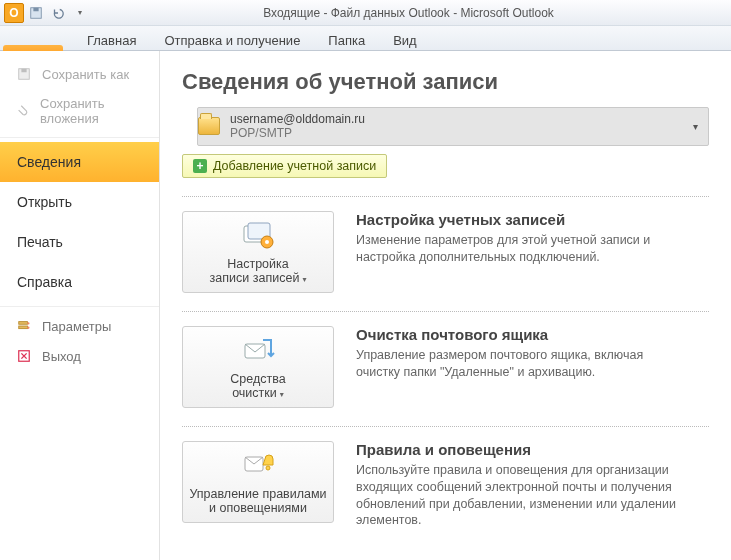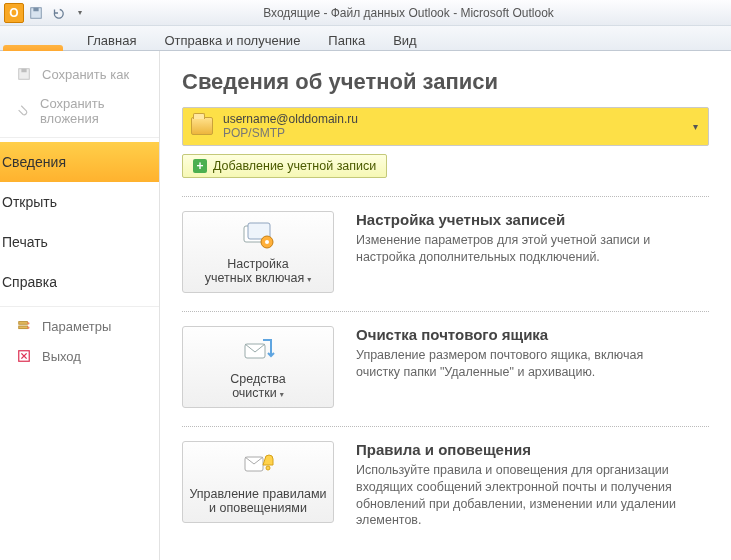--- a/index.html
+++ b/index.html
@@ -14,28 +14,28 @@
   .ribbon-tabs { height: 25px; background: linear-gradient(#f6f8fb, #e8edf3); display: flex; align-items: stretch; border-bottom: 1px solid #c1c9d3; padding-left: 3px; }
   .tab { padding: 4px 14px 0 14px; font-size: 13px; color: #444; cursor: pointer; display: flex; align-items: center; }
   .tab.file { background: linear-gradient(#ffb443, #ff8c00); color: #fff; border-radius: 3px 3px 0 0; margin-right: 10px; padding: 0 14px; height: 23px; margin-top: 19px; }
 
   .body-area { display: flex; height: calc(100% - 51px); }
   .sidebar { width: 160px; background: #fff; border-right: 1px solid #e2e2e2; padding-top: 8px; }
   .side-item { display: flex; align-items: center; gap: 10px; padding: 7px 16px; font-size: 13px; color: #737373; cursor: pointer; }
   .side-item .icn { width: 16px; height: 16px; display: inline-flex; align-items: center; justify-content: center; }
   .side-item.disabled { color: #aaa; }
   .side-sep { height: 1px; background: #eee; margin: 4px 0; }
-  .side-major { padding: 12px 2px; font-size: 14px; color: #333; cursor: pointer; }
+  .side-major { padding: 12px 17px; font-size: 14px; color: #333; cursor: pointer; }
   .side-major.active { background: linear-gradient(#ffcf4a, #ffb22e); color: #333; font-weight: 400; }
   .side-major.active::after { content: ""; }
 
   .content { flex: 1; padding: 18px 22px 10px 22px; background: #fff; overflow: hidden; }
   h1.page-title { font-weight: 700; font-size: 22px; color: #555; margin-bottom: 12px; }
 
-  .acct-picker { border: 1px solid #c9c9c9; background: #fde047; display: flex; align-items: center; padding: 4px 8px; border-radius: 2px; position: relative; }
+  .acct-picker { border: 1px solid #c9c9c9; background: #e5e5e5; display: flex; align-items: center; padding: 4px 0; border-radius: 2px; position: relative; margin-left: 15px; }
   .acct-picker .folder-icn { width: 22px; height: 18px; background: linear-gradient(#ffe08a,#edb63d); border: 1px solid #caa23a; border-radius: 2px; margin-right: 10px; position: relative; }
   .acct-picker .folder-icn::before { content: ""; position: absolute; top: -5px; left: 1px; width: 10px; height: 5px; background: #ffe7a0; border: 1px solid #caa23a; border-bottom: none; border-radius: 2px 2px 0 0; }
   .acct-meta { display: flex; flex-direction: column; line-height: 1.2; font-size: 12px; color: #444; }
   .acct-picker .caret { position: absolute; right: 10px; top: 50%; transform: translateY(-50%); font-size: 10px; color: #555; }
 
   .add-acct { margin-top: 8px; display: inline-flex; align-items: center; gap: 6px; border: 1px solid #c4c97a; background: linear-gradient(#feffde,#f6f8b5); padding: 4px 10px; border-radius: 2px; font-size: 12.5px; color: #4a5a00; cursor: pointer; }
   .plus-badge { width: 14px; height: 14px; background: #4caf50; color: #fff; border-radius: 2px; display: inline-flex; align-items: center; justify-content: center; font-weight: bold; font-size: 12px; line-height: 1; }
 
   .dotted-sep { border: none; border-top: 1px dotted #bbb; margin: 18px 0 14px 0; }
 
@@ -150,21 +150,21 @@
         <span class="bicn">
           <svg width="34" height="30" viewBox="0 0 34 30">
               <rect x="3" y="5" width="22" height="16" rx="2" fill="#fff" stroke="#9aa"></rect>
               <rect x="7" y="2" width="22" height="16" rx="2" fill="#eef4fb" stroke="#8fa4bf"></rect>
               <circle cx="26" cy="21" r="6" fill="#ffb03a" stroke="#c77f12"></circle>
               <circle cx="26" cy="21" r="2" fill="#fff"></circle>
             </svg>
         </span>
         <span>
           <span>Настройка</span><br>
-          <span>учетных включая</span><span class="caret-sm">▾</span>
+          <span>записи записей</span><span class="caret-sm">▾</span>
         </span>
       </div>
       <div class="sec-text">
         <h3>Настройка учетных записей</h3>
         <p>Изменение параметров для этой учетной записи и настройка дополнительных подключений.</p>
       </div>
     </div>
 
     <hr class="dotted-sep">
 

